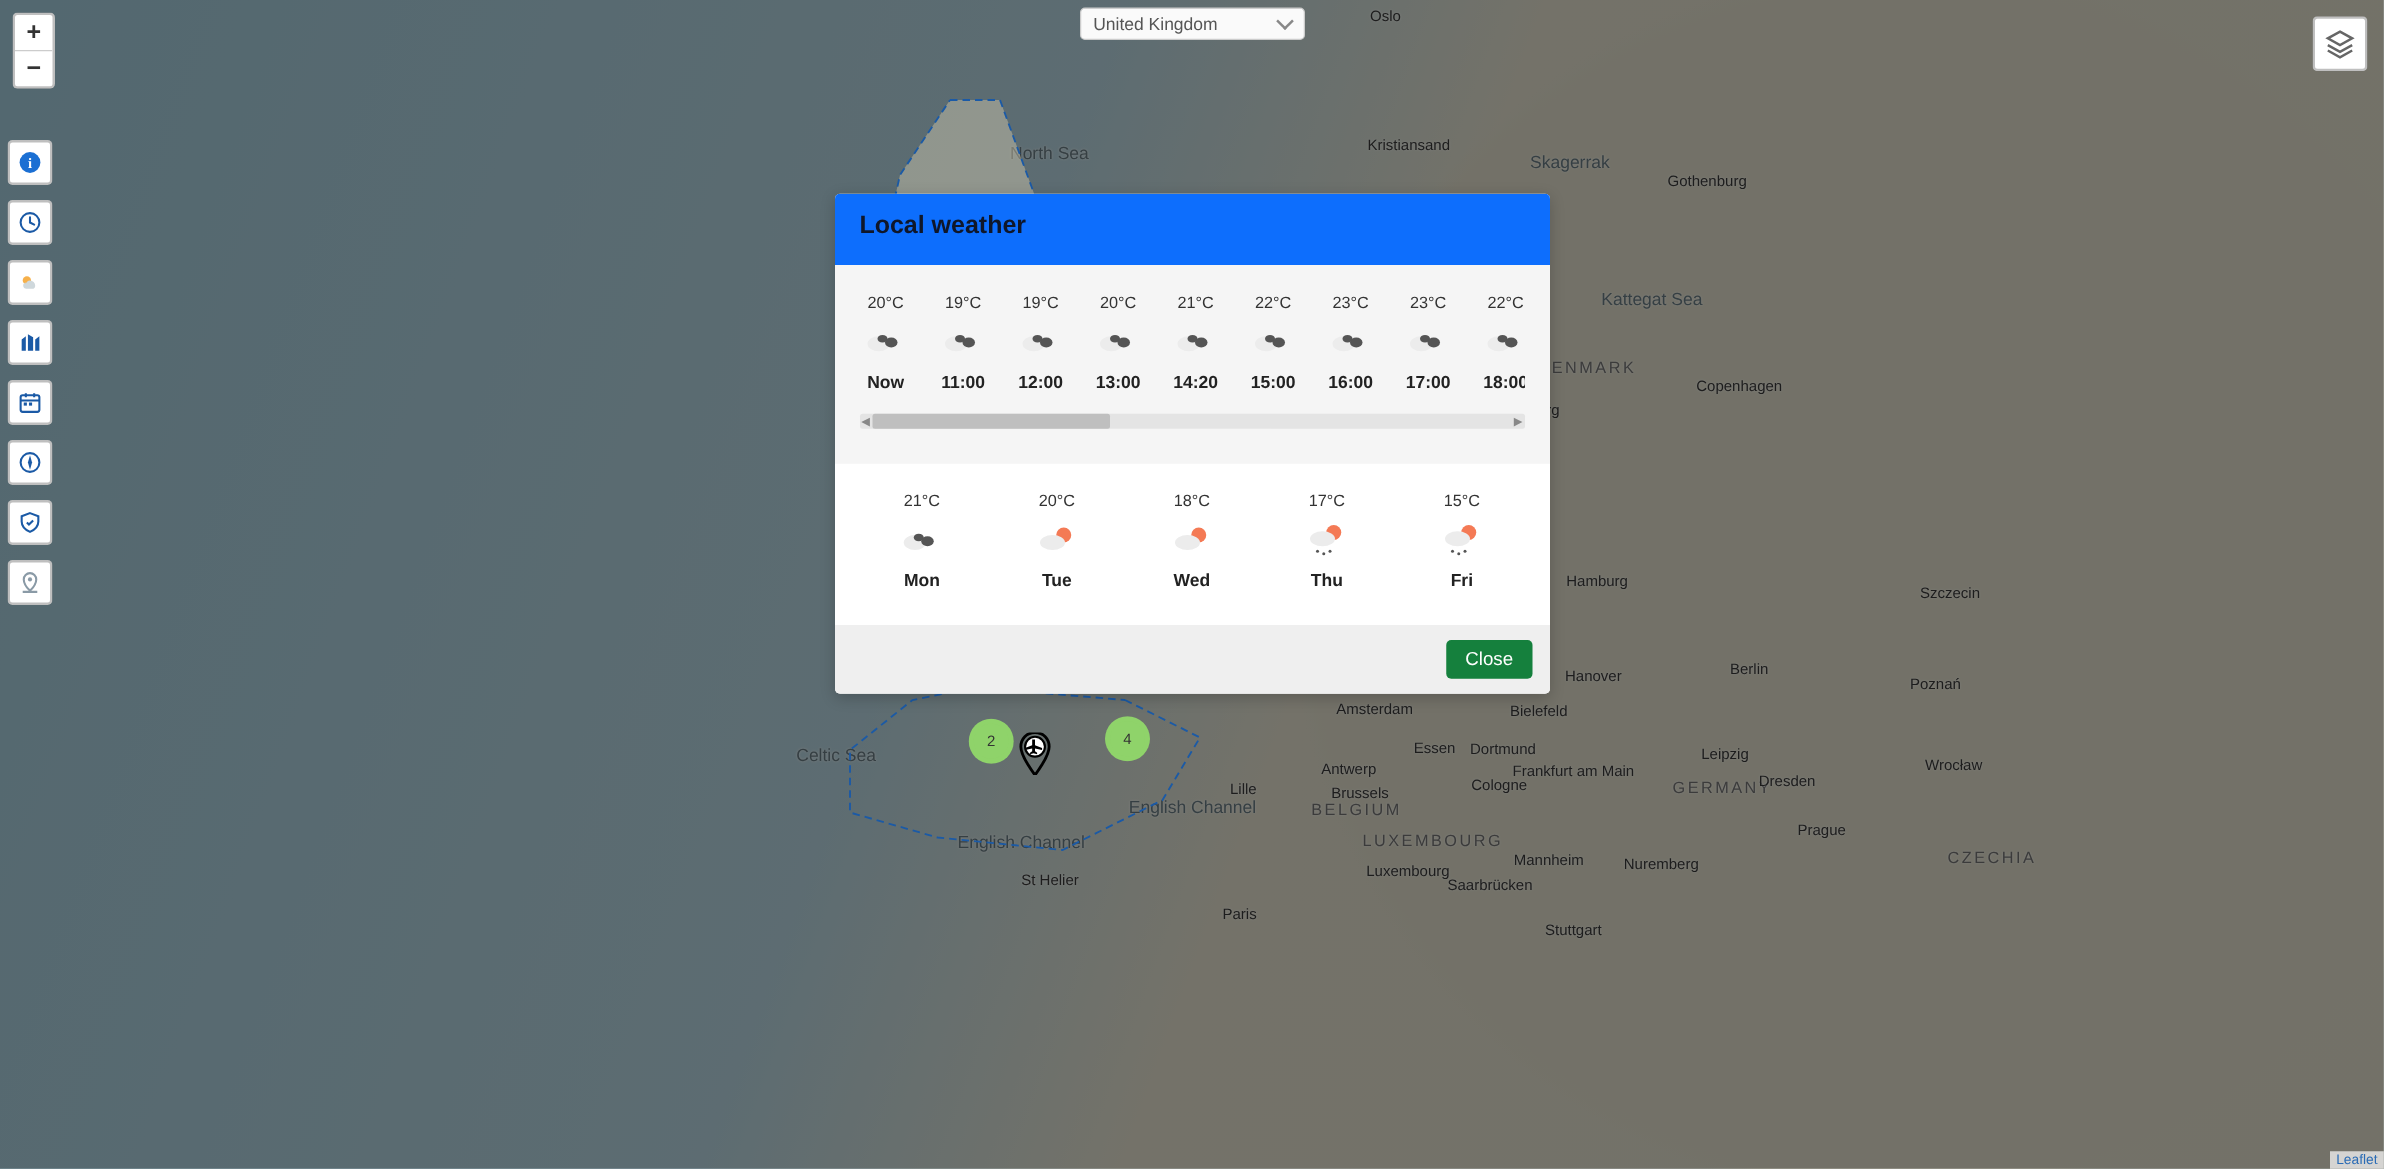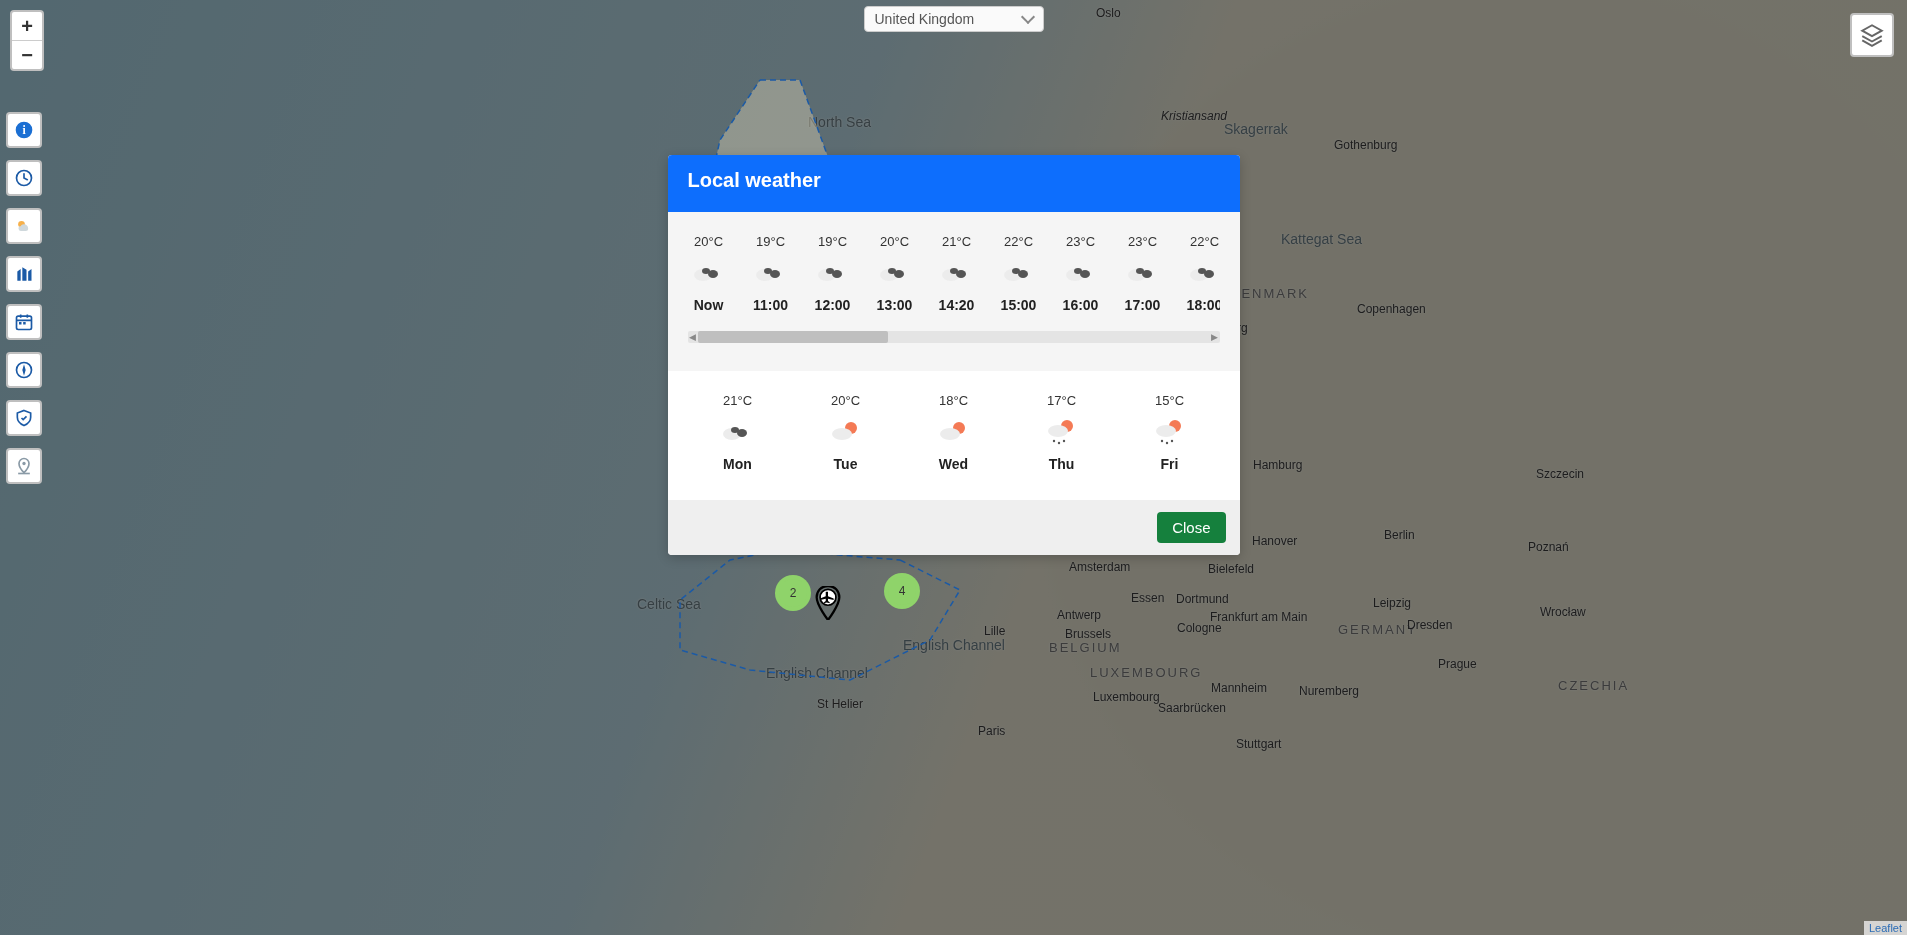--- a/index.html
+++ b/index.html
@@ -93,21 +93,21 @@
     font-size: 11px; background: rgba(255,255,255,0.7);
     padding: 1px 5px; color: #2b6cb5; z-index: 3;
   }
   
   .modal {
     position: absolute; top: 155px; left: 50%; transform: translateX(-50%);
     width: 572px; background: #fff; border-radius: 4px; overflow: hidden;
     z-index: 10; box-shadow: 0 3px 12px rgba(0,0,0,0.2);
   }
   .modal-header {
-    background: #0d6efd; color: #ffffff;
+    background: #0d6efd; color: #0f172a;
     padding: 14px 20px;
   }
   .modal-header h2 {
     margin: 0 0 6px 0; font-size: 20px; font-weight: 600;
   }
   .modal-header .sub {
     font-size: 13px; margin-left: 6px;
   }
   .modal-body {
     background: #f5f5f5;
@@ -161,39 +161,39 @@
   }
   .attribution a { color: #2b6cb5; text-decoration: none; }
 </style>
 </head>
 <body>
 
 <div class="map-bg"></div>
 <div id="map-labels">
     <div class="map-label " style="left: 808px; top: 114px;">North Sea</div>
     <div class="map-label city" style="left: 1096px; top: 6px;">Oslo</div>
-    <div class="map-label city" style="left: 1161px; top: 109px; font-style: italic;">Kristiansand</div>
+    <div class="map-label city" style="left: 1094px; top: 109px;">Kristiansand</div>
     <div class="map-label " style="left: 1224px; top: 121px;">Skagerrak</div>
     <div class="map-label city" style="left: 1334px; top: 138px;">Gothenburg</div>
     <div class="map-label " style="left: 1281px; top: 231px;">Kattegat Sea</div>
     <div class="map-label country" style="left: 1230px; top: 286px;">DENMARK</div>
     <div class="map-label city" style="left: 1357px; top: 302px;">Copenhagen</div>
     <div class="map-label city" style="left: 1207px; top: 321px;">Esbjerg</div>
     <div class="map-label city" style="left: 1253px; top: 458px;">Hamburg</div>
     <div class="map-label city" style="left: 1536px; top: 467px;">Szczecin</div>
     <div class="map-label city" style="left: 1170px; top: 491px;">Bremen</div>
     <div class="map-label country" style="left: 1068px; top: 516px;">NETHERLANDS</div>
     <div class="map-label city" style="left: 1252px; top: 534px;">Hanover</div>
     <div class="map-label city" style="left: 1384px; top: 528px;">Berlin</div>
     <div class="map-label city" style="left: 1528px; top: 540px;">Poznań</div>
     <div class="map-label city" style="left: 1069px; top: 560px;">Amsterdam</div>
     <div class="map-label city" style="left: 1208px; top: 562px;">Bielefeld</div>
     <div class="map-label city" style="left: 1131px; top: 591px;">Essen</div>
     <div class="map-label city" style="left: 1176px; top: 592px;">Dortmund</div>
-    <div class="map-label city" style="left: 1361px; top: 596px; margin-left: 12px;">Leipzig</div>
+    <div class="map-label city" style="left: 1361px; top: 596px;">Leipzig</div>
     <div class="map-label city" style="left: 1540px; top: 605px;">Wrocław</div>
     <div class="map-label city" style="left: 1057px; top: 608px;">Antwerp</div>
     <div class="map-label city" style="left: 1149px; top: 621px; margin-left: 28px;">Cologne</div>
     <div class="map-label country" style="left: 1338px; top: 622px;">GERMANY</div>
     <div class="map-label city" style="left: 1407px; top: 618px;">Dresden</div>
     <div class="map-label city" style="left: 1065px; top: 627px;">Brussels</div>
     <div class="map-label city" style="left: 984px; top: 624px;">Lille</div>
     <div class="map-label country" style="left: 1049px; top: 640px;">BELGIUM</div>
     <div class="map-label city" style="left: 1210px; top: 610px;">Frankfurt am Main</div>
     <div class="map-label city" style="left: 1438px; top: 657px;">Prague</div>

